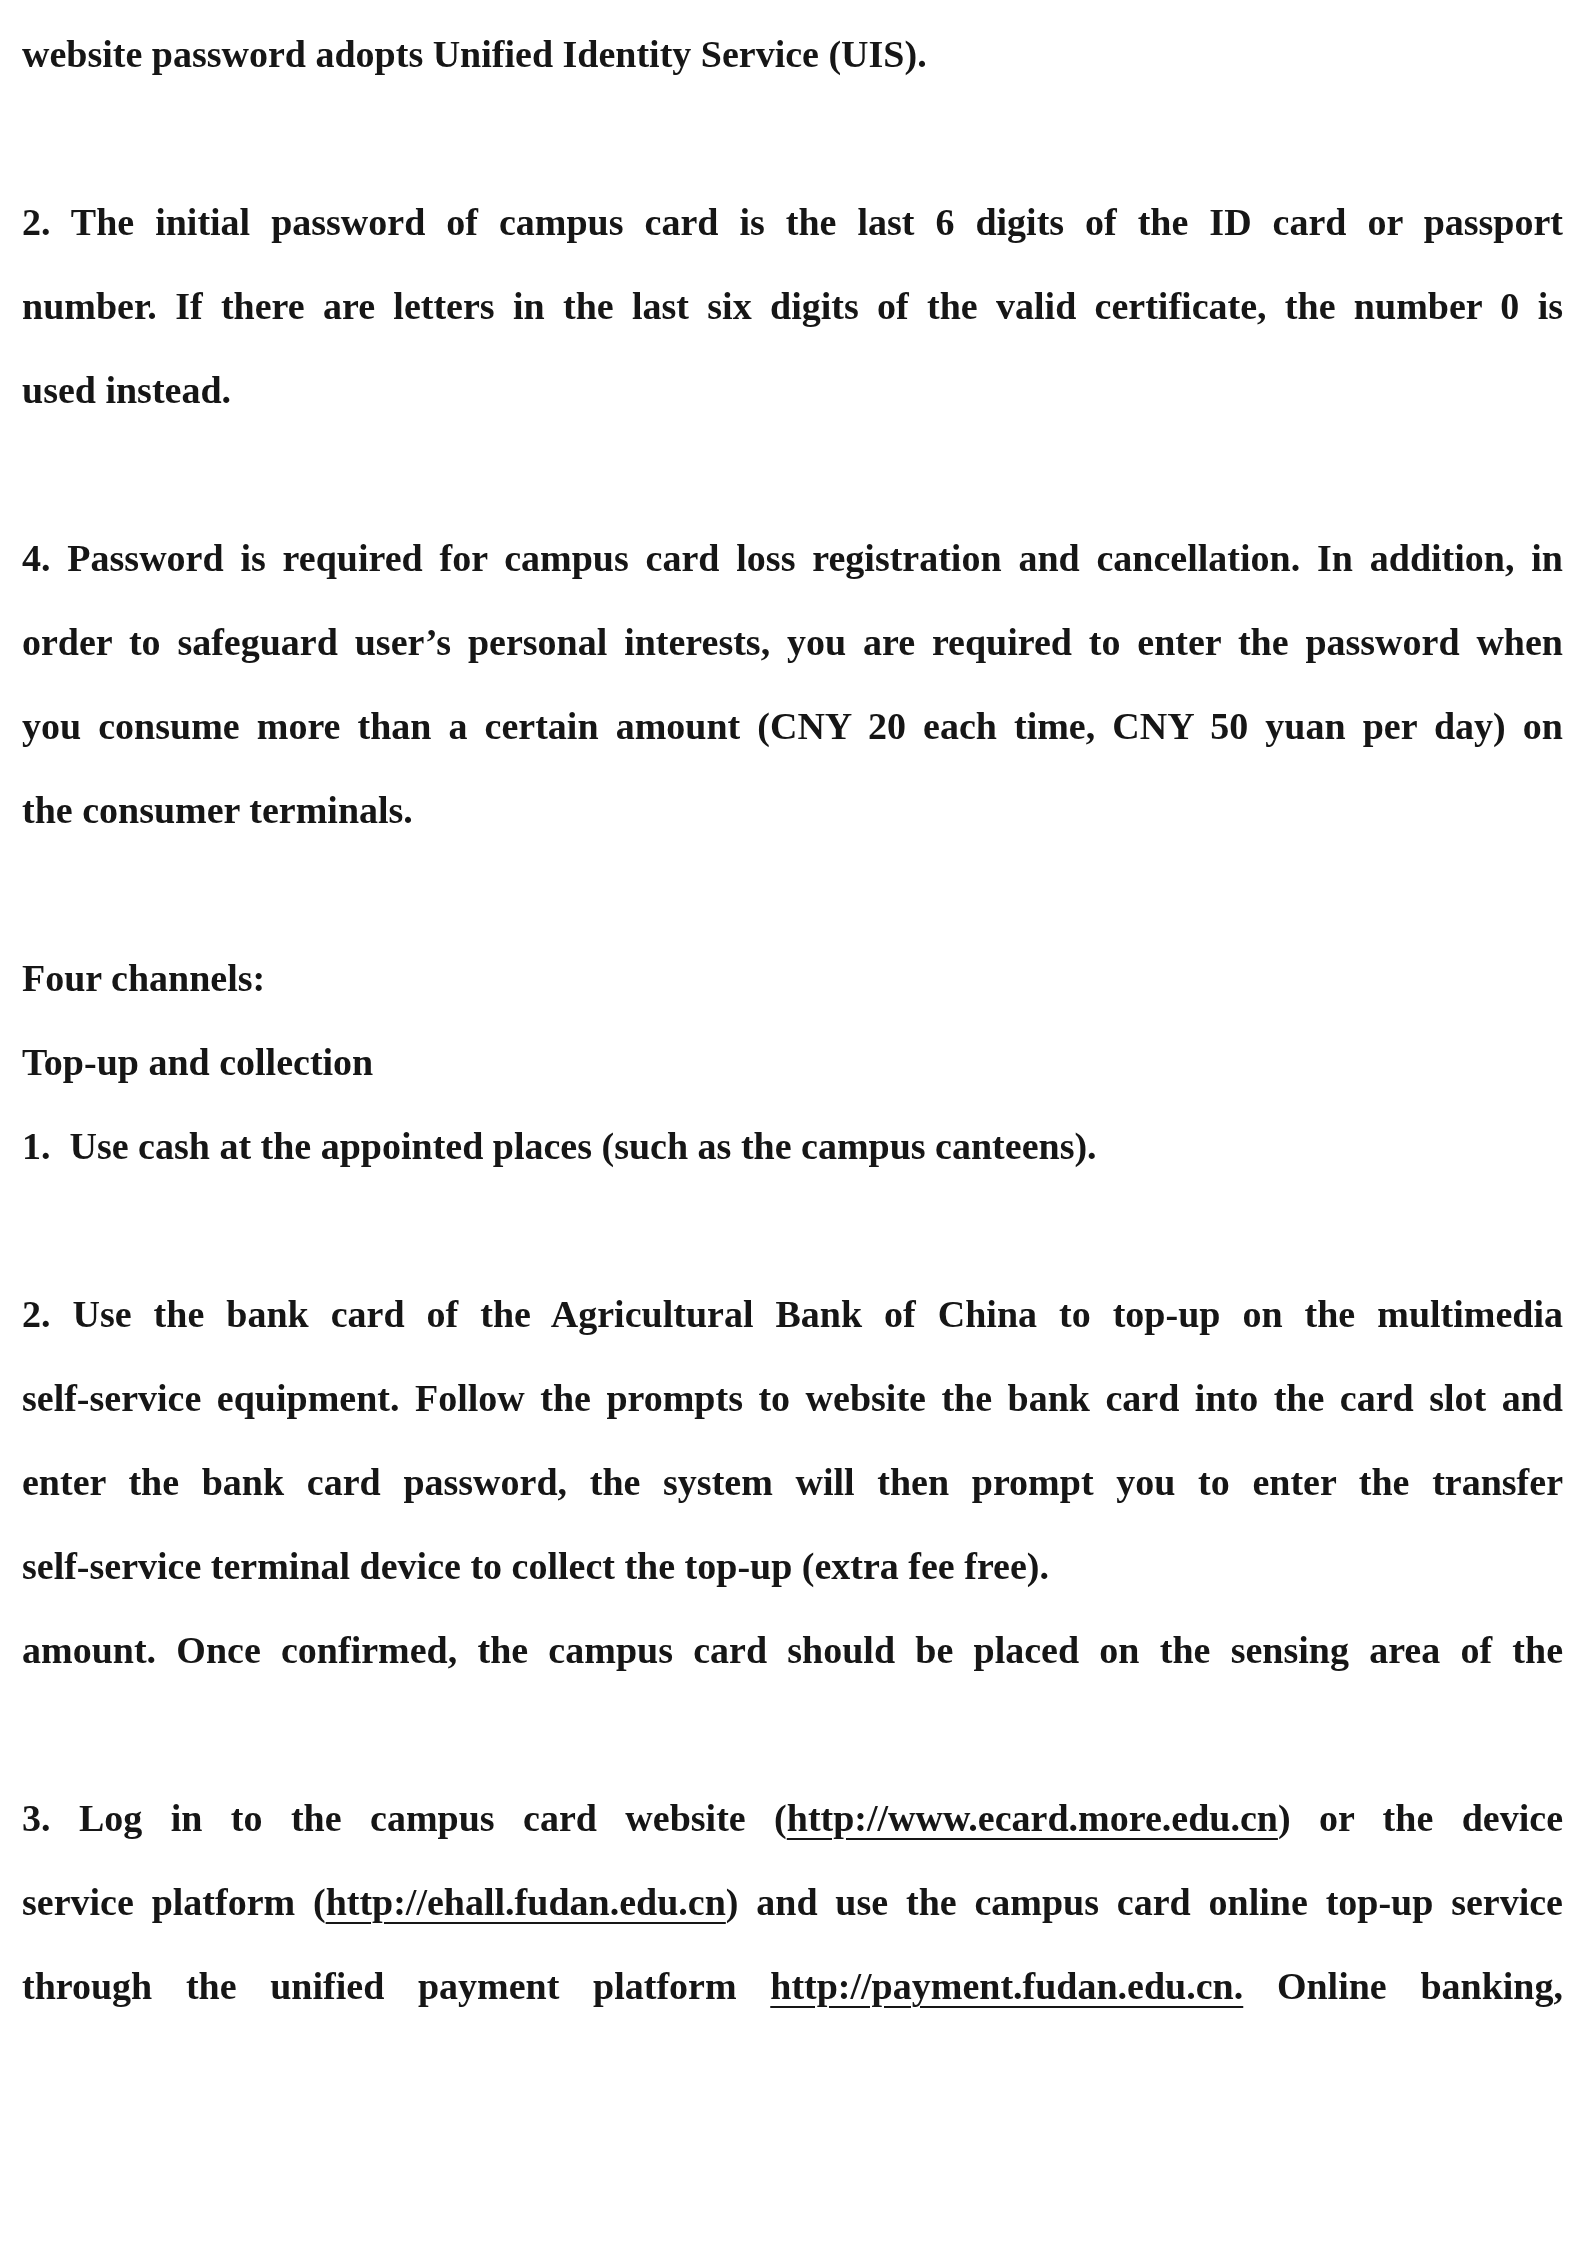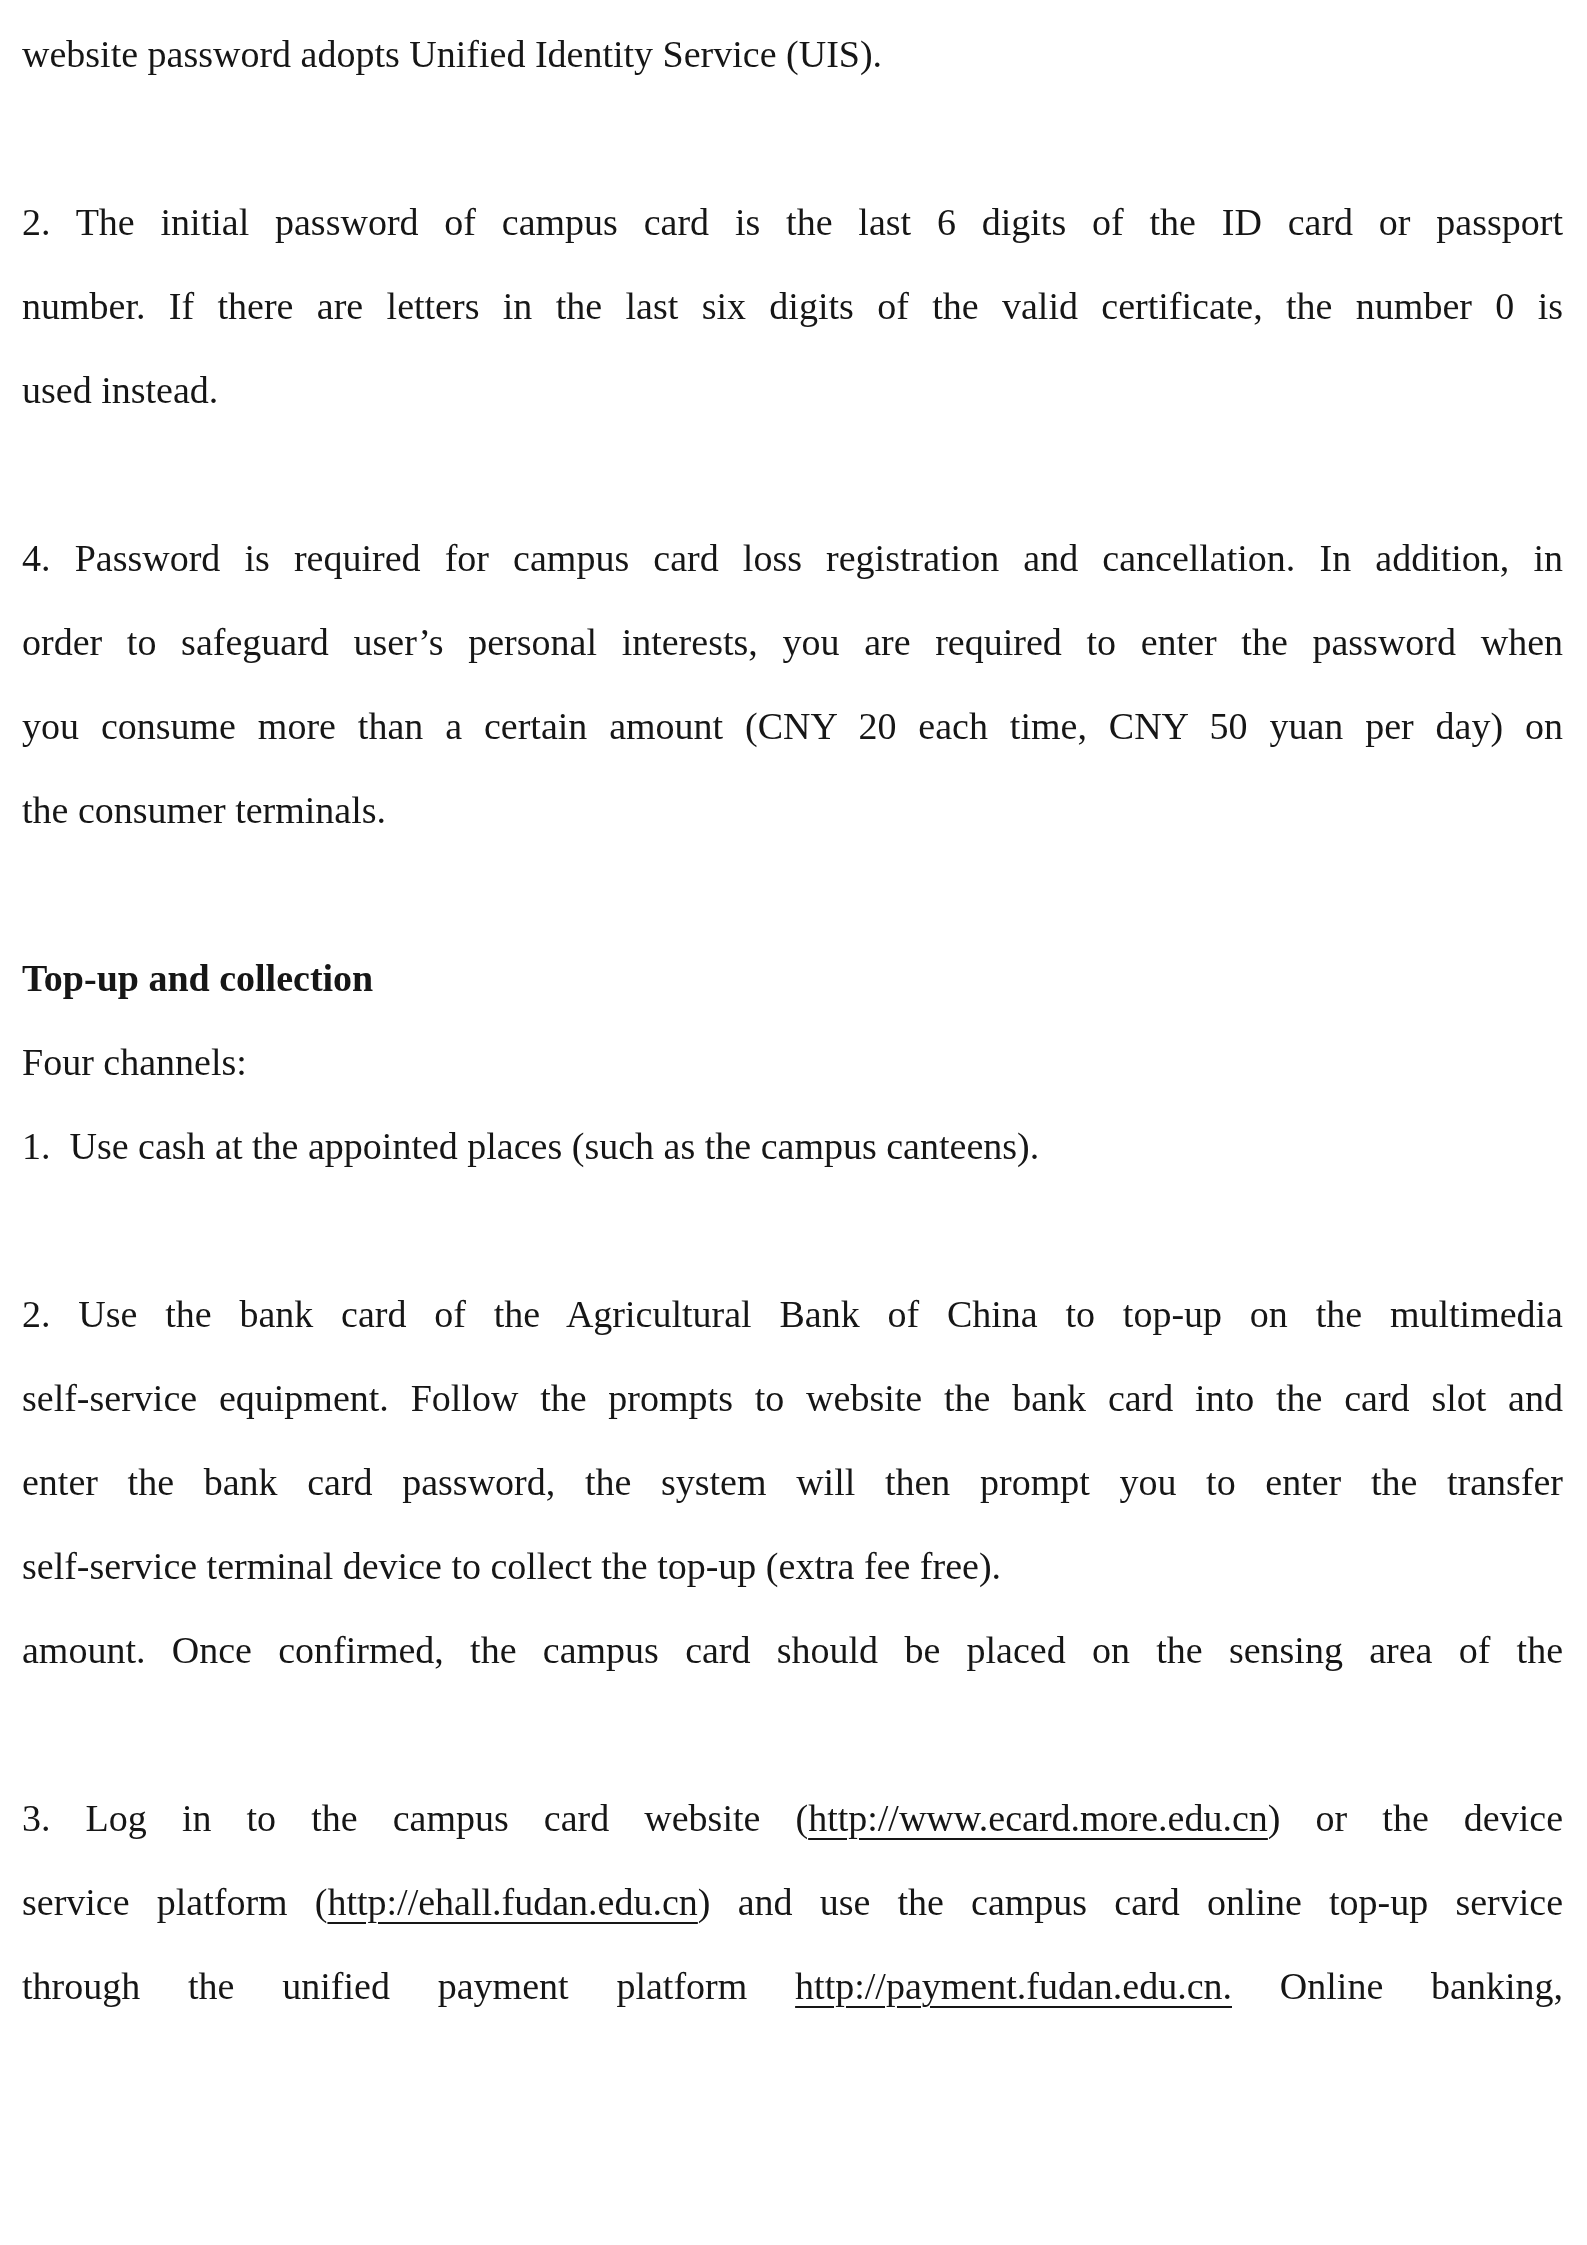--- a/index.html
+++ b/index.html
@@ -20,20 +20,21 @@
     width: 1587px;
     height: 2245px;
     padding: 12px 24px 0 22px;
     overflow: hidden;
   }
   .para { margin: 0; }
   .para.mb { margin-bottom: 84px; }
   .line {
     line-height: 84px;
     text-align: left;
+    font-weight: bold;
   }
   
   .line.just {
     text-align: justify;
     text-align-last: justify;
     text-justify: inter-word;
   }
   .heading { font-weight: bold; }
   .doclink {
     color: inherit;
@@ -59,26 +60,26 @@
   </p>
 
 
   <p class="para mb">
     <span class="line just" style="display:block">4. Password is required for campus card loss registration and cancellation. In addition, in</span>
     <span class="line just" style="display:block">order to safeguard user’s personal interests, you are required to enter the password when</span>
     <span class="line just" style="display:block">you consume more than a certain amount (CNY 20 each time, CNY 50 yuan per day) on</span>
     <span class="line" style="display:block">the consumer terminals.</span>
   </p>
 
+  <p class="para">
+    <span class="line" style="display:block">Four channels:</span>
+  </p>
+
   <p class="para heading">
     <span class="line" style="display:block">Top-up and collection</span>
-  </p>
-
-  <p class="para">
-    <span class="line" style="display:block">Four channels:</span>
   </p>
 
   <p class="para mb">
     <span class="line" style="display:block">1.&nbsp; Use cash at the appointed places (such as the campus canteens).</span>
   </p>
 
   <p class="para mb">
     <span class="line just" style="display:block">2. Use the bank card of the Agricultural Bank of China to top-up on the multimedia</span>
     <span class="line just" style="display:block">self-service equipment. Follow the prompts to website the bank card into the card slot and</span>
     <span class="line just" style="display:block">enter the bank card password, the system will then prompt you to enter the transfer</span>

